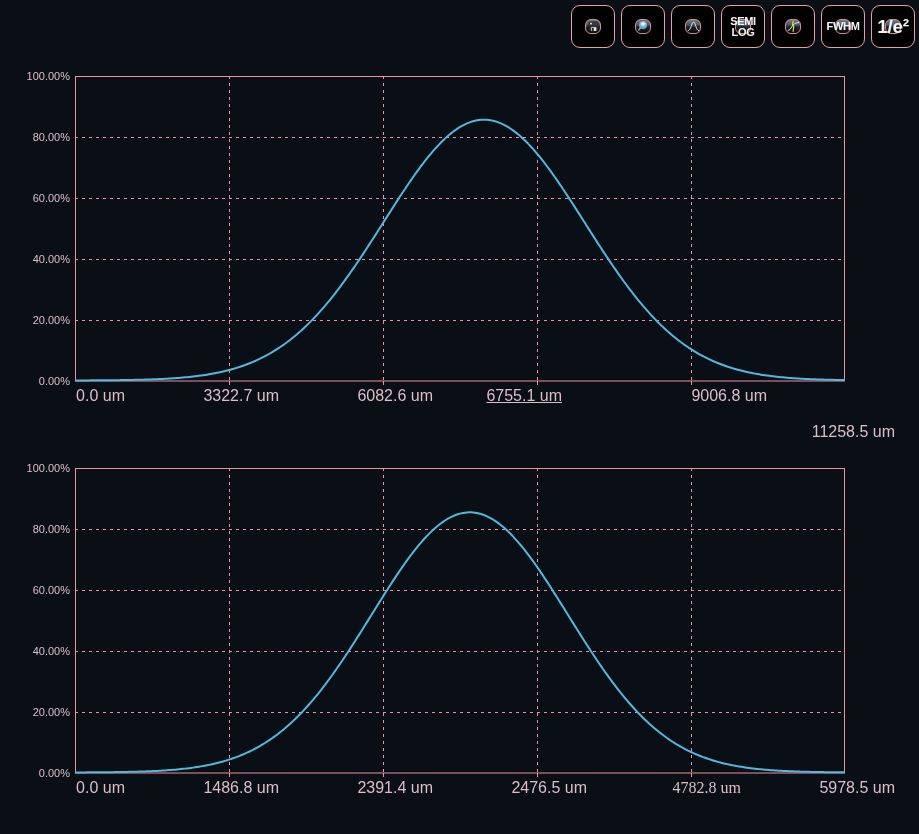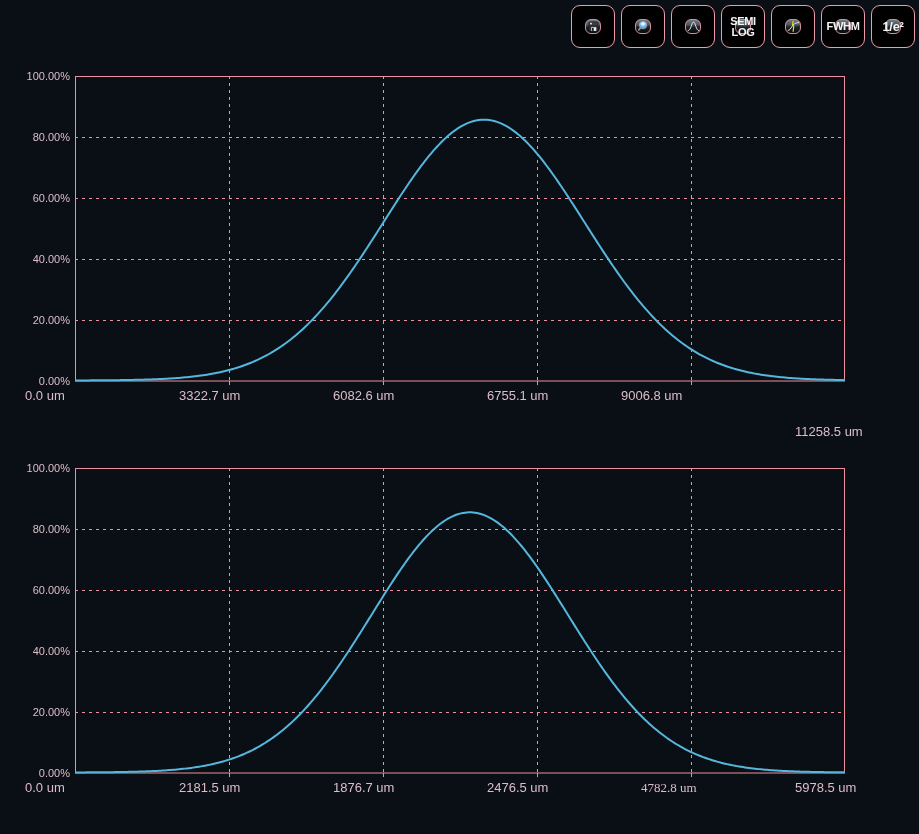--- a/index.html
+++ b/index.html
@@ -24,31 +24,31 @@
   }
   .tb-inner{
     display:flex;flex-direction:column;align-items:center;justify-content:center;
     width:100%;height:100%;box-sizing:border-box;
     border:1px solid #d98b99;border-radius:6px;
     background:linear-gradient(180deg,#6e7c84 0%,#4a555c 38%,#1d2327 53%,#07090b 100%);
     color:#f4f4f4;font-weight:bold;
   }
   .tb-text{font-size:11px;line-height:11px;text-align:center;letter-spacing:-0.3px;}
   .tb-text span{display:block;}
-  .e2{font-size:13px;line-height:13px;}
+  .e2{font-size:19px;line-height:13px;}
   
   .chart{position:absolute;left:0;width:739px;height:345px;}
   .chart svg.plot{position:absolute;left:75px;top:15px;}
   .tick-y{
     position:absolute;left:0;width:70px;height:14px;line-height:14px;
     text-align:right;font-size:11px;color:#dcbdc8;white-space:nowrap;
   }
   .tick-x{
     position:absolute;width:100px;height:14px;line-height:14px;
-    text-align:left;font-size:13px;color:#dcbdc8;white-space:nowrap;
+    text-align:right;font-size:16px;color:#dcbdc8;white-space:nowrap;
   }
 </style>
 </head>
 <body>
 
 <div class="toolbar">
 
   <button class="tb-btn">
     <span class="tb-inner">
       <svg width="27" height="27" viewBox="0 0 28 28">
@@ -119,22 +119,22 @@
 <div class="chart" id="chart-0" style="top:60.5px;">
     <div class="tick-y" style="top: 8px;">100.00%</div>
     <div class="tick-y" style="top: 69px;">80.00%</div>
     <div class="tick-y" style="top: 130px;">60.00%</div>
     <div class="tick-y" style="top: 191px;">40.00%</div>
     <div class="tick-y" style="top: 252px;">20.00%</div>
     <div class="tick-y" style="top: 313px;">0.00%</div>
     <div class="tick-x" style="left: 25px; top: 328px;">0.0 um</div>
     <div class="tick-x" style="left: 179px; top: 328px;">3322.7 um</div>
     <div class="tick-x" style="left: 333px; top: 328px;">6082.6 um</div>
-    <div class="tick-x" style="left: 487px; top: 328px;">6755.1 um</div>
-    <div class="tick-x" style="left: 621px; top: 328px;">9006.8 um</div>
+    <div class="tick-x" style="left: 462px; top: 328px; text-decoration: underline;">6755.1 um</div>
+    <div class="tick-x" style="left: 667px; top: 328px;">9006.8 um</div>
     <div class="tick-x" style="left: 795px; top: 328px; margin-top: 36px;">11258.5 um</div>
     <svg width="770" height="314" class="plot">
       <line x1="154.5" y1="0" x2="154.5" y2="305" stroke="#ef8fa0" stroke-width="1" stroke-dasharray="3 4"></line>
       <line x1="154.5" y1="305" x2="154.5" y2="309" stroke="#ef8fa0" stroke-width="1"></line>
       <line x1="308.5" y1="0" x2="308.5" y2="305" stroke="#ef8fa0" stroke-width="1" stroke-dasharray="3 4"></line>
       <line x1="308.5" y1="305" x2="308.5" y2="309" stroke="#ef8fa0" stroke-width="1"></line>
       <line x1="462.5" y1="0" x2="462.5" y2="305" stroke="#ef8fa0" stroke-width="1" stroke-dasharray="3 4"></line>
       <line x1="462.5" y1="305" x2="462.5" y2="309" stroke="#ef8fa0" stroke-width="1"></line>
       <line x1="616.5" y1="0" x2="616.5" y2="305" stroke="#ef8fa0" stroke-width="1" stroke-dasharray="3 4"></line>
       <line x1="616.5" y1="305" x2="616.5" y2="309" stroke="#ef8fa0" stroke-width="1"></line>
@@ -147,22 +147,22 @@
     </svg>
   </div>
 <div class="chart" id="chart-1" style="top:452.5px;">
     <div class="tick-y" style="top: 8px;">100.00%</div>
     <div class="tick-y" style="top: 69px;">80.00%</div>
     <div class="tick-y" style="top: 130px;">60.00%</div>
     <div class="tick-y" style="top: 191px;">40.00%</div>
     <div class="tick-y" style="top: 252px;">20.00%</div>
     <div class="tick-y" style="top: 313px;">0.00%</div>
     <div class="tick-x" style="left: 25px; top: 328px;">0.0 um</div>
-    <div class="tick-x" style="left: 179px; top: 328px;">2181.5 um</div>
-    <div class="tick-x" style="left: 333px; top: 328px;">1876.7 um</div>
+    <div class="tick-x" style="left: 179px; top: 328px;">1486.8 um</div>
+    <div class="tick-x" style="left: 333px; top: 328px;">2391.4 um</div>
     <div class="tick-x" style="left: 487px; top: 328px;">2476.5 um</div>
     <div class="tick-x" style="left: 641px; top: 328px; font-family: Liberation Serif, serif;">4782.8 um</div>
     <div class="tick-x" style="left: 795px; top: 328px;">5978.5 um</div>
     <svg width="770" height="314" class="plot">
       <line x1="154.5" y1="0" x2="154.5" y2="305" stroke="#ef8fa0" stroke-width="1" stroke-dasharray="3 4"></line>
       <line x1="154.5" y1="305" x2="154.5" y2="309" stroke="#ef8fa0" stroke-width="1"></line>
       <line x1="308.5" y1="0" x2="308.5" y2="305" stroke="#ef8fa0" stroke-width="1" stroke-dasharray="3 4"></line>
       <line x1="308.5" y1="305" x2="308.5" y2="309" stroke="#ef8fa0" stroke-width="1"></line>
       <line x1="462.5" y1="0" x2="462.5" y2="305" stroke="#ef8fa0" stroke-width="1" stroke-dasharray="3 4"></line>
       <line x1="462.5" y1="305" x2="462.5" y2="309" stroke="#ef8fa0" stroke-width="1"></line>

